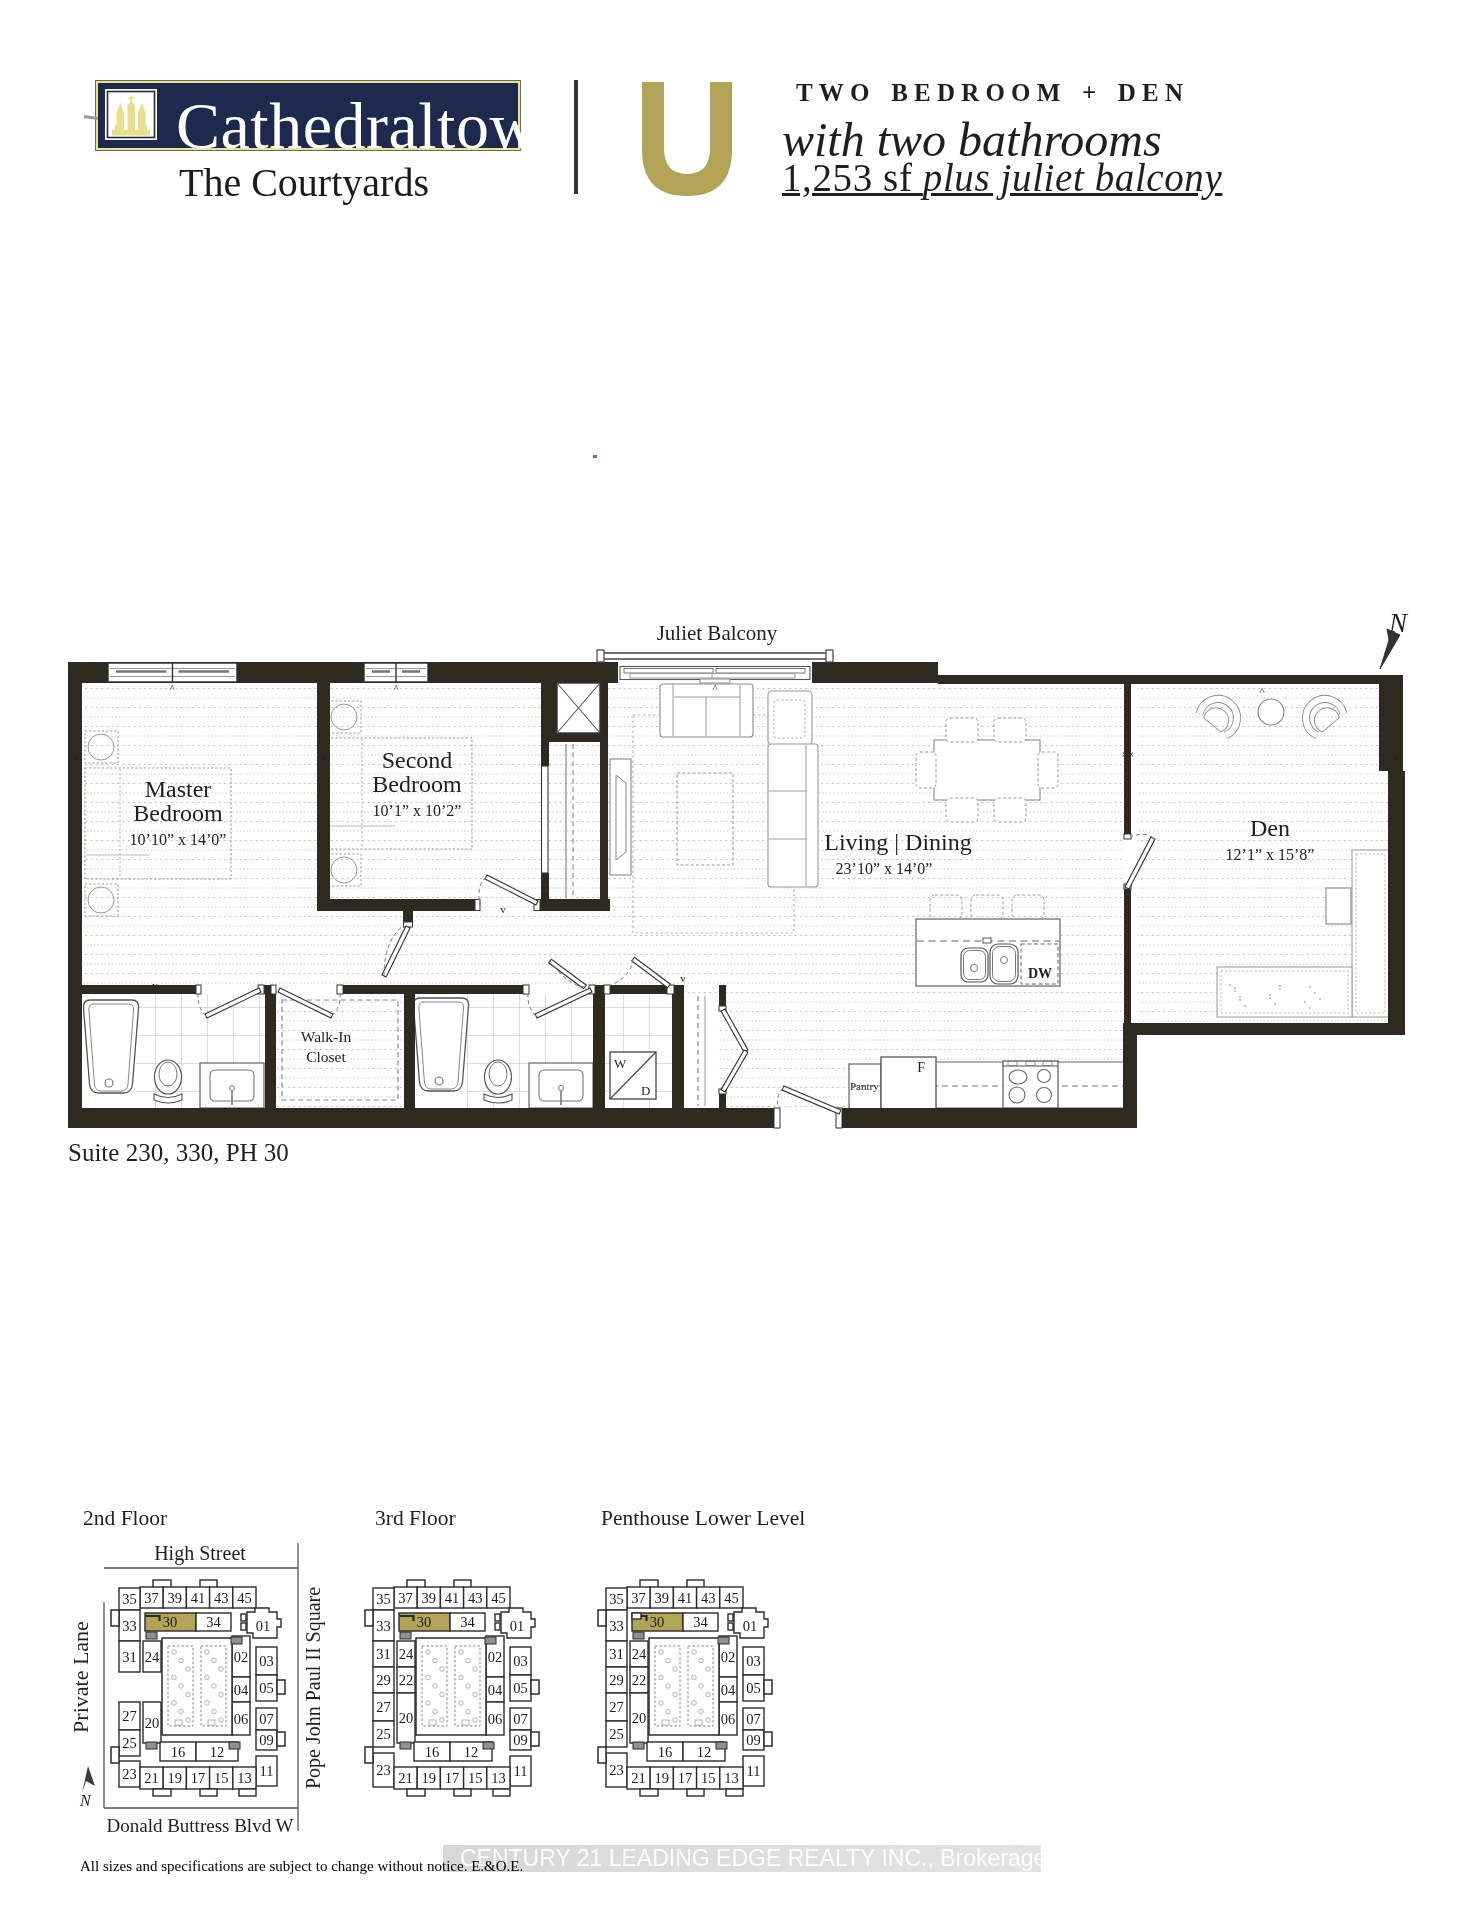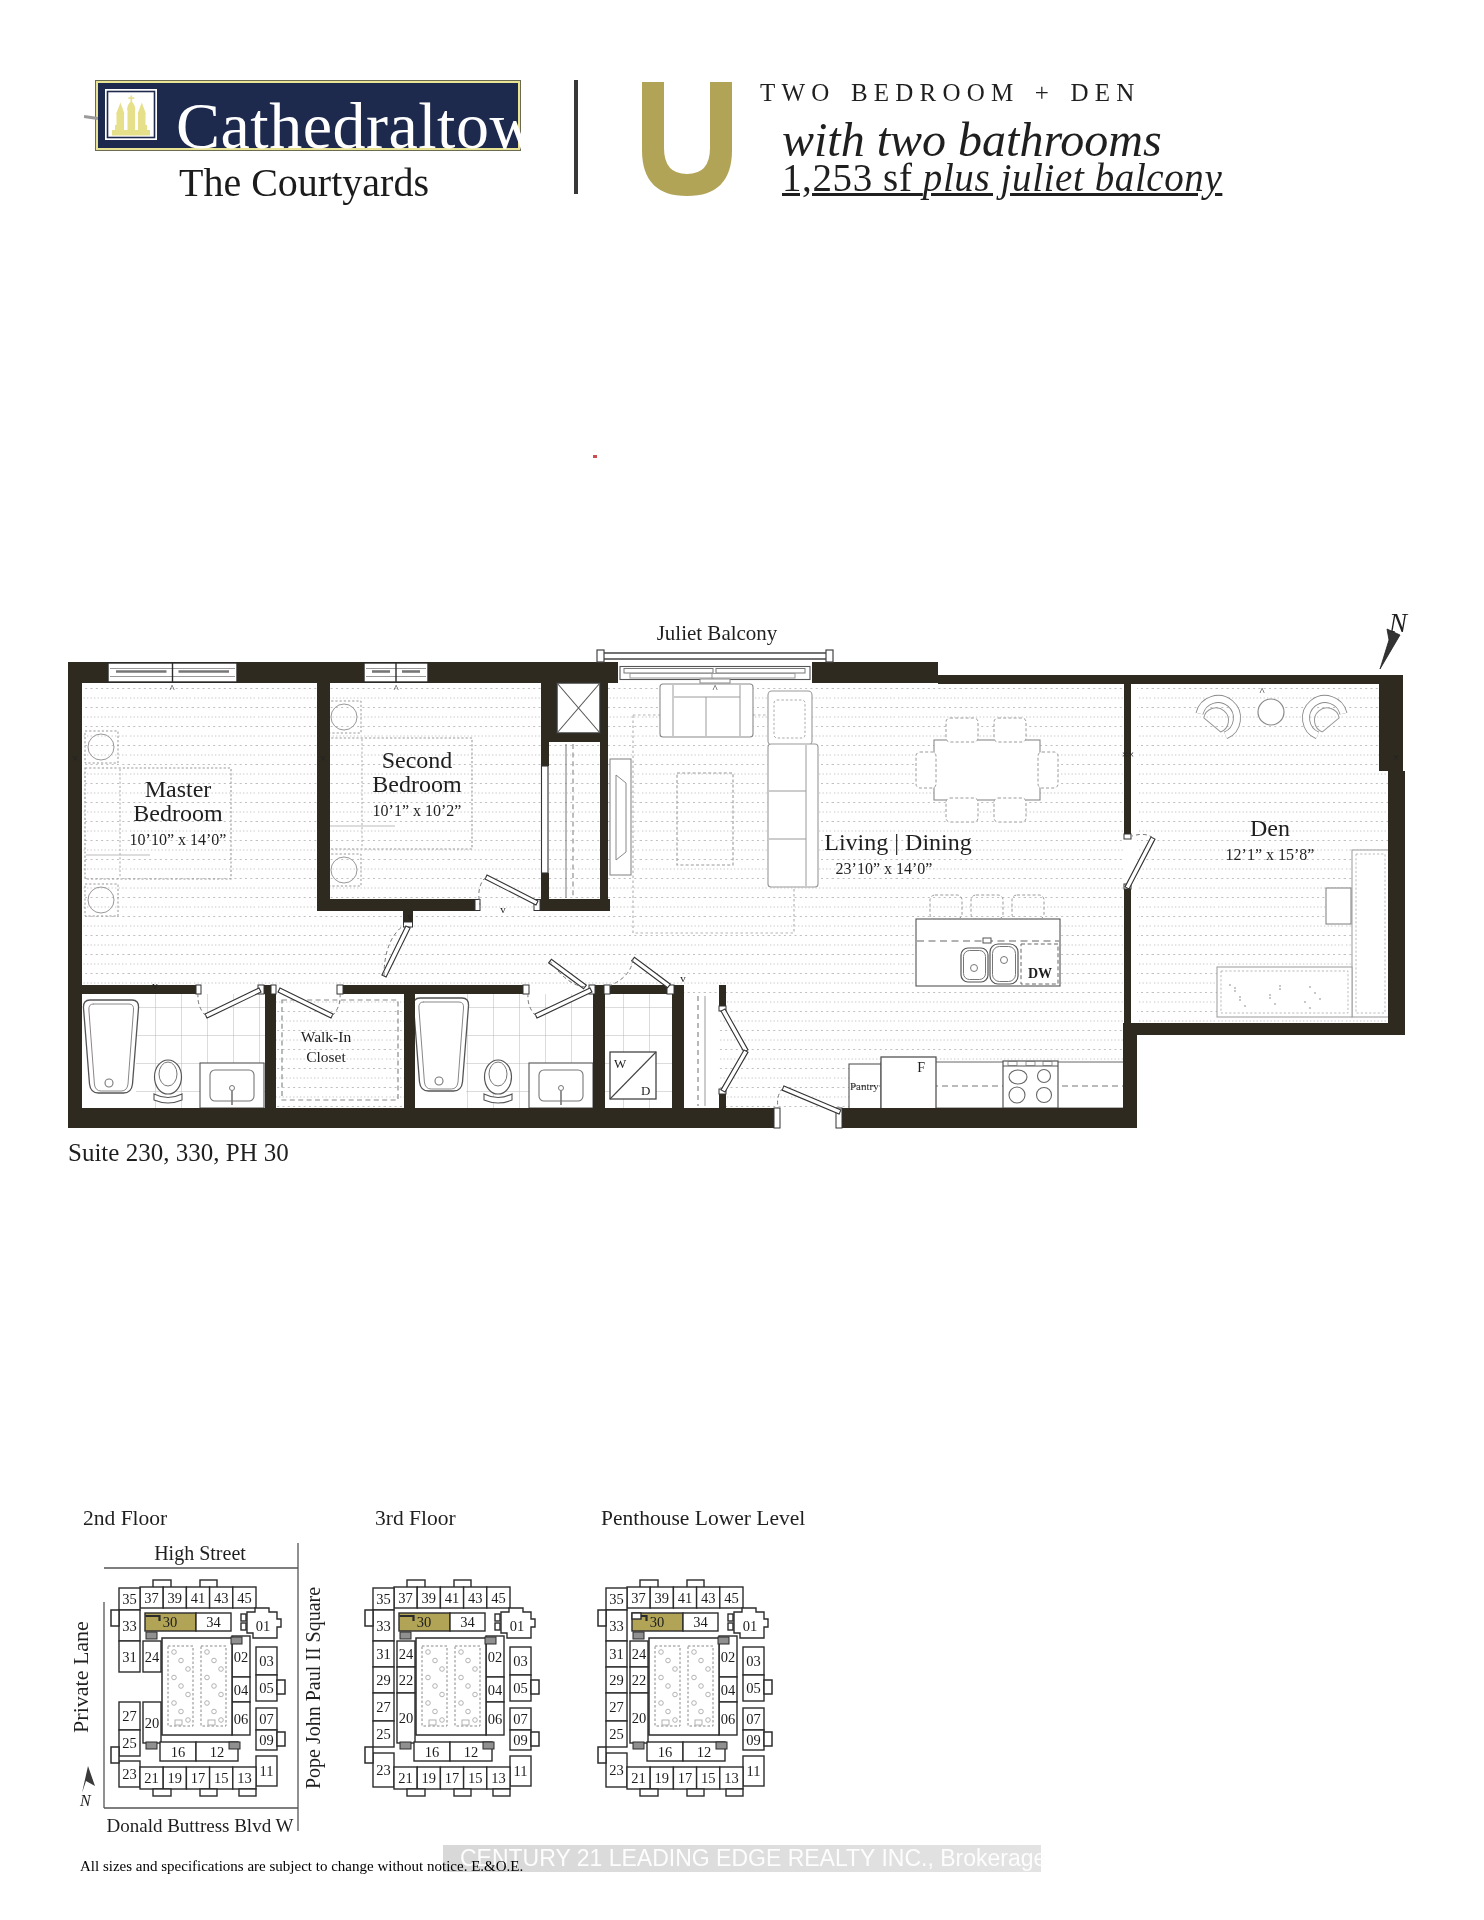--- a/index.html
+++ b/index.html
@@ -32,21 +32,21 @@
 <div class="abs" style="left:176px;top:88px;width:345px;font-size:66px;color:#fff;letter-spacing:0.5px;">Cathedraltown</div>
 
 <div class="abs" style="left:179px;top:159px;font-size:40px;color:#1b1b1b;text-align:right;">The Courtyards</div>
 
 <div class="abs" style="left:574px;top:80px;width:4px;height:114px;background:#383838;"></div>
 
 <svg class="abs" style="left:642px;top:82px" width="90" height="114" viewBox="0 0 90 114">
 <path d="M0,0 L0,68 Q0,114 45,114 Q90,114 90,68 L90,0 L68,0 L68,66 Q68,92 45,92 Q22,92 22,66 L22,0 Z" fill="#b1a457"></path>
 </svg>
 
-<div class="abs" style="left:760px;top:79px;font-size:25px;font-weight:normal;color:#1f1f1f;letter-spacing:6.2px;word-spacing:3px;">TWO BEDROOM + DEN</div>
+<div class="abs" style="left:796px;top:79px;font-size:25px;font-weight:bold;color:#1f1f1f;letter-spacing:6.2px;word-spacing:3px;">TWO BEDROOM + DEN</div>
 
 <div class="abs" style="left:782px;top:112px;font-size:48px;font-style:italic;color:#1f1f1f;">with two bathrooms</div>
 
 <div class="abs" style="left:782px;top:155px;font-size:39px;color:#1f1f1f;letter-spacing:0.6px;text-decoration:underline;">1,253 sf <span style="font-style:italic">plus juliet balcony</span></div>
 
 <svg style="position:absolute;left:0;top:0" width="1484" height="1300" viewBox="0 0 1484 1300">
     <defs>
       <pattern id="hz" width="64" height="19" patternUnits="userSpaceOnUse">
         <line x1="0" y1="4.5" x2="64" y2="4.5" stroke="#c0c0c0" stroke-width="1.15" stroke-dasharray="2 3.3"></line>
         <line x1="2" y1="14" x2="64" y2="14" stroke="#c8c8c8" stroke-width="1" stroke-dasharray="1.4 2.1"></line>

